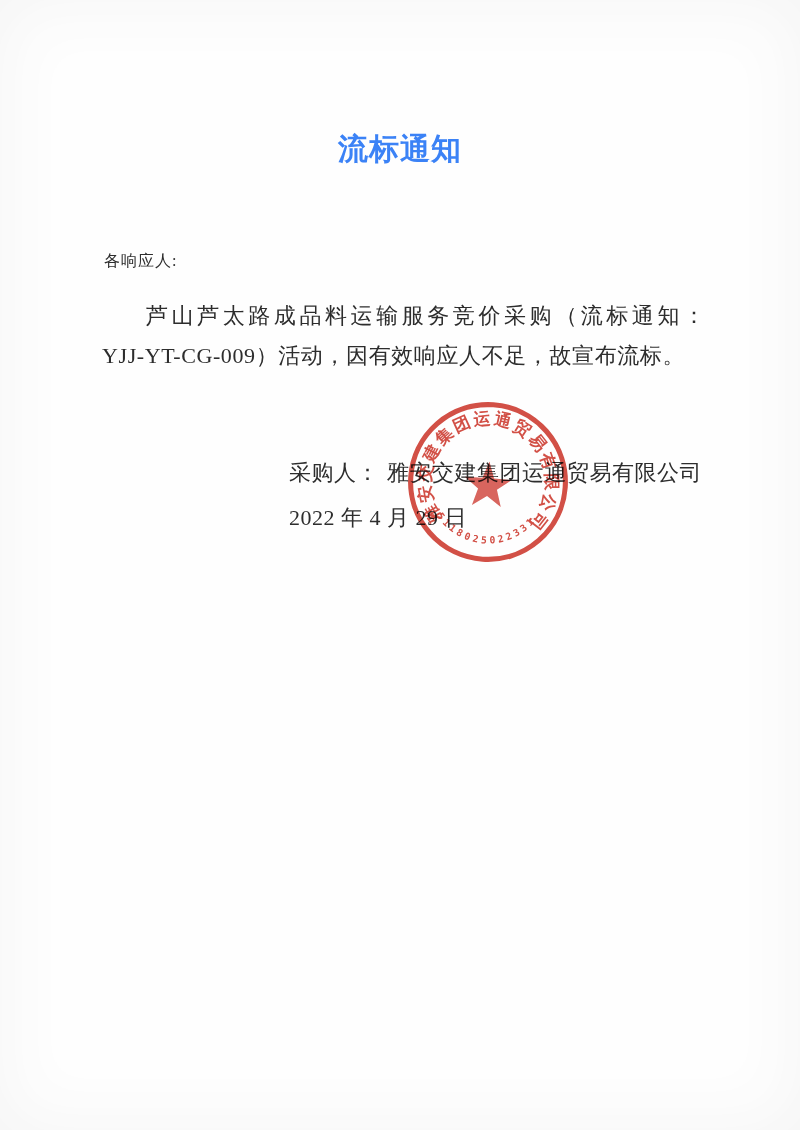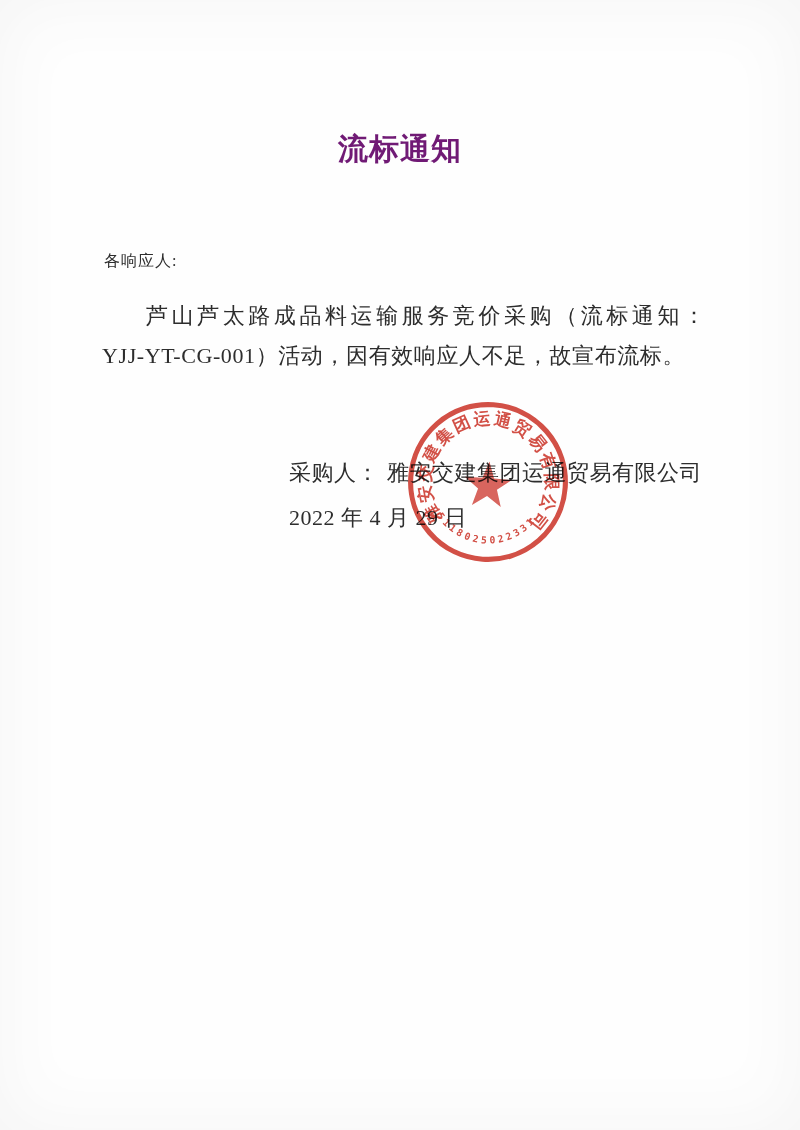--- a/index.html
+++ b/index.html
@@ -19,21 +19,21 @@
 
   .doc-title {
     position: absolute;
     top: 129px;
     left: 0;
     width: 100%;
     text-align: center;
     font-size: 30px;
     font-weight: bold;
     letter-spacing: 1px;
-    color: #701a75;
+    color: #3b82f6;
   }
 
   .salutation {
     position: absolute;
     top: 251px;
     left: 104px;
     font-size: 16px;
     letter-spacing: 1px;
   }
 
@@ -107,21 +107,21 @@
 <body>
 
 <div class="page">
 
   <div class="doc-title">流标通知</div>
 
   <div class="salutation">各响应人:</div>
 
   <div class="body-paragraph">
     <div class="body-line-1">芦山芦太路成品料运输服务竞价采购（流标通知：</div>
-    <div class="body-line-2">YJJ-YT-CG-001）活动，因有效响应人不足，故宣布流标。</div>
+    <div class="body-line-2">YJJ-YT-CG-009）活动，因有效响应人不足，故宣布流标。</div>
   </div>
 
   <div class="signature-line">
     <span class="sig-label">采购人：</span><span>雅安交建集团运通贸易有限公司</span>
   </div>
 
   <div class="date-line">2022 年 4 月 29 日</div>
 
   <div class="seal" style="color: rgb(205, 55, 44);">
     <svg viewBox="0 0 160 160" xmlns="http://www.w3.org/2000/svg">

